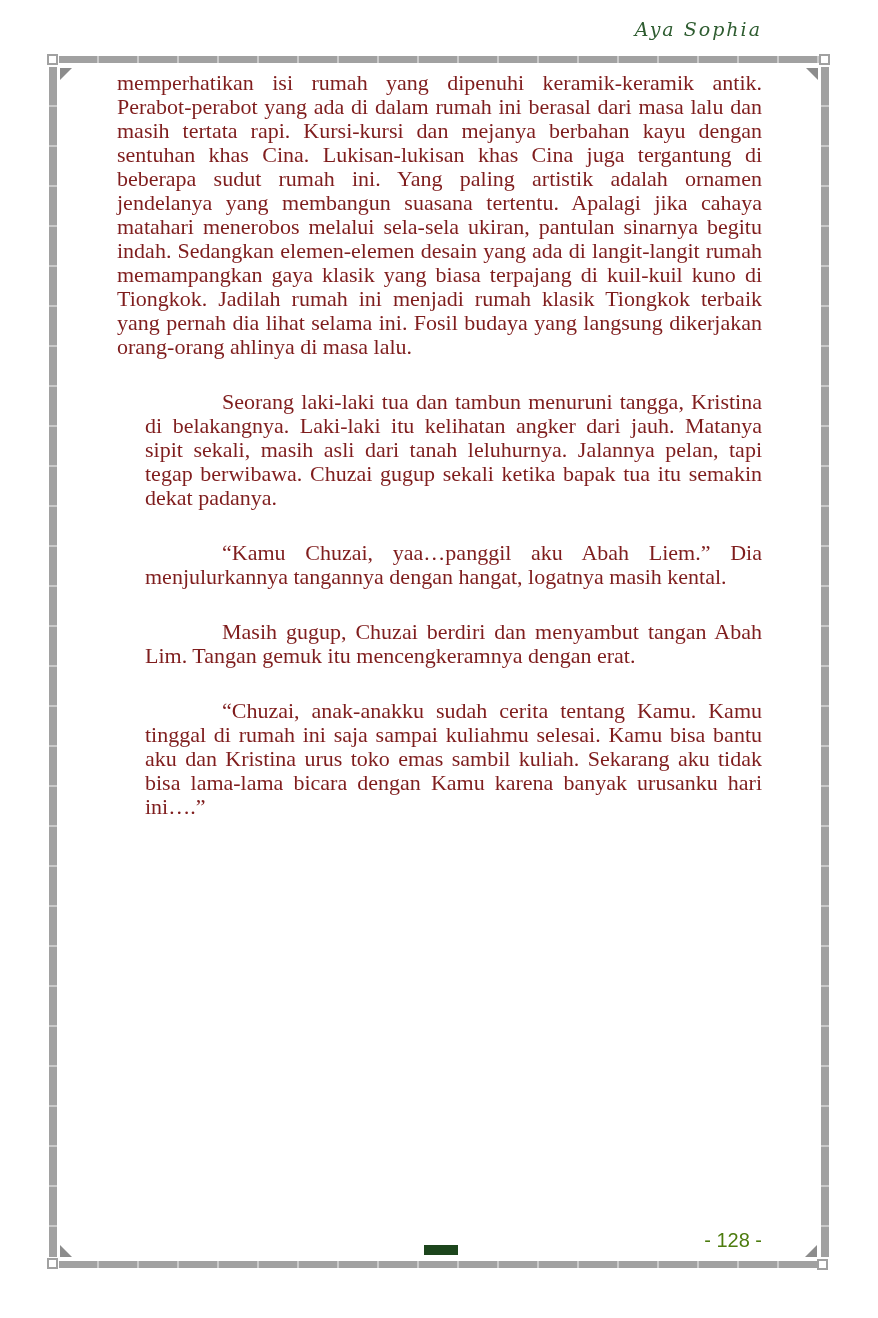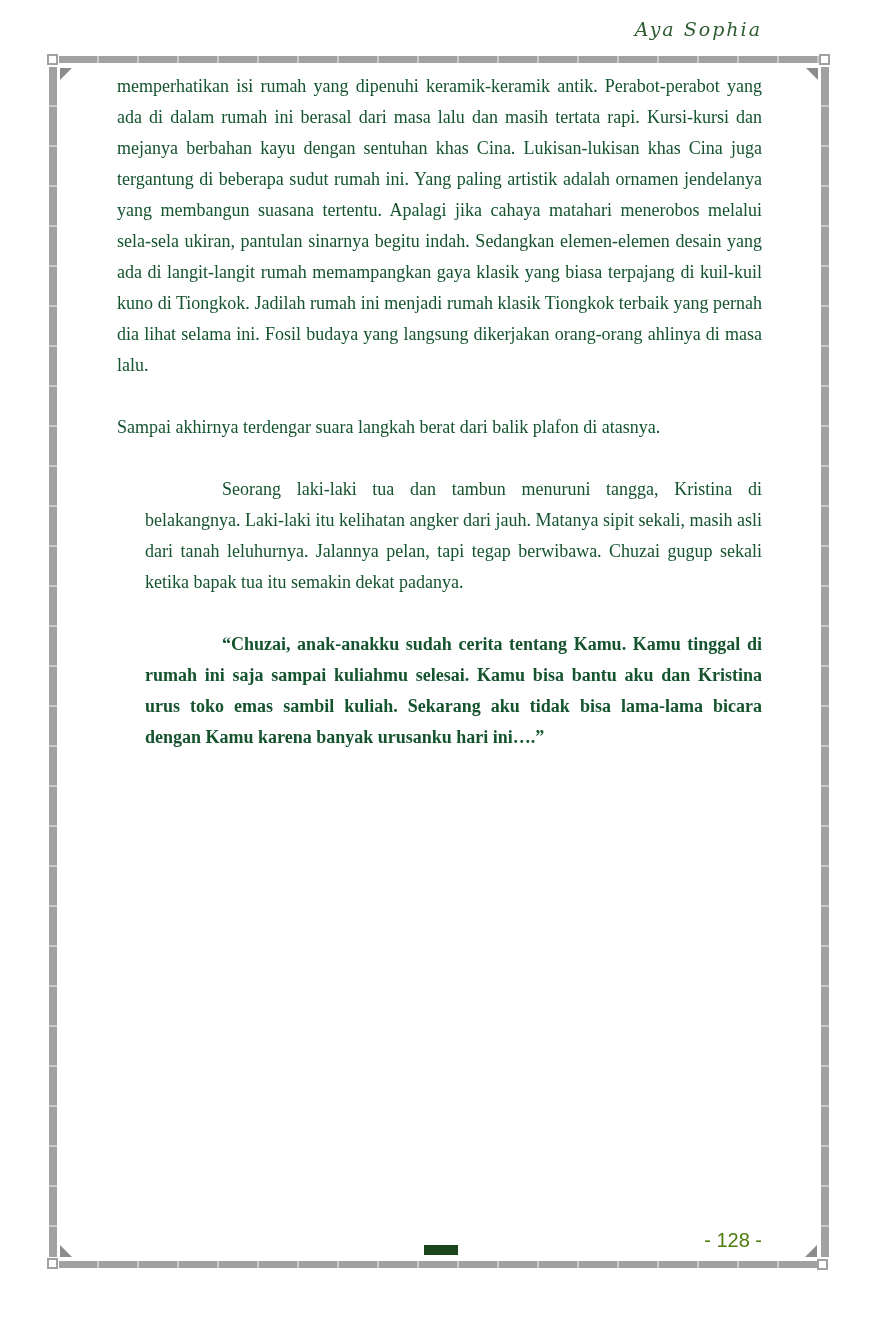--- a/index.html
+++ b/index.html
@@ -44,27 +44,27 @@
     font-size: 19px;
     letter-spacing: 2px;
     color: #2e5c30;
   }
 
   
   .content {
     position: absolute;
     left: 117px; top: 71px;
     width: 645px;
-    font-size: 18px;
-    line-height: 31px;
-    color: #14532d;
+    font-size: 22px;
+    line-height: 24px;
+    color: #7f1d1d;
     text-align: justify;
   }
   .content p { margin: 0 0 31px 0; }
-  .content p:last-child { margin-bottom: 0; font-weight: bold; }
+  .content p:last-child { margin-bottom: 0; }
   .content p.indent { text-indent: 77px; margin-left: 28px; }
 
   
   .divider-rect {
     position: absolute;
     left: 424px; top: 1245px;
     width: 34px; height: 10px;
     background: #1c451c;
   }
   .page-number {
@@ -92,21 +92,22 @@
   <div class="corner-sq sq-bl"></div>
   <div class="corner-sq sq-br"></div>
 
   <div class="tri tri-tl"></div>
   <div class="tri tri-tr"></div>
   <div class="tri tri-bl"></div>
   <div class="tri tri-br"></div>
 
   <div class="content" id="paragraphs">
       <p class="para">memperhatikan isi rumah yang dipenuhi keramik-keramik antik.  Perabot-perabot yang ada di dalam rumah ini berasal dari masa lalu dan masih tertata rapi. Kursi-kursi dan mejanya berbahan kayu dengan sentuhan khas Cina. Lukisan-lukisan khas Cina juga tergantung di beberapa sudut rumah ini. Yang paling artistik adalah ornamen jendelanya yang membangun suasana tertentu. Apalagi jika cahaya matahari menerobos melalui sela-sela ukiran, pantulan sinarnya begitu indah. Sedangkan elemen-elemen desain yang ada di langit-langit rumah memampangkan gaya klasik yang biasa terpajang di kuil-kuil kuno di Tiongkok. Jadilah rumah ini menjadi rumah klasik Tiongkok terbaik yang pernah dia lihat selama ini. Fosil budaya yang langsung dikerjakan orang-orang ahlinya di masa lalu.</p>
-      <p class="para">Sampai akhirnya terdengar suara langkah berat dari balik plafon di atasnya.</p>
       <p class="para indent">Seorang laki-laki tua dan tambun menuruni tangga, Kristina di belakangnya. Laki-laki itu kelihatan angker dari jauh. Matanya sipit sekali, masih asli dari tanah leluhurnya. Jalannya pelan, tapi tegap berwibawa. Chuzai gugup sekali ketika bapak tua itu semakin dekat padanya.</p>
+      <p class="para indent">“Kamu Chuzai, yaa…panggil aku Abah Liem.” Dia menjulurkannya  tangannya dengan hangat, logatnya masih kental.</p>
+      <p class="para indent">Masih gugup, Chuzai berdiri dan menyambut tangan Abah Lim. Tangan gemuk itu mencengkeramnya dengan erat.</p>
       <p class="para indent">“Chuzai, anak-anakku sudah cerita tentang Kamu. Kamu tinggal di rumah ini saja sampai kuliahmu selesai. Kamu bisa bantu aku dan Kristina urus toko emas sambil kuliah. Sekarang aku tidak bisa lama-lama bicara dengan Kamu karena banyak urusanku hari ini….”</p>
     </div>
 
   <div class="divider-rect"></div>
   <div class="page-number">- 128 -</div>
 
 </div>
 
 </body></html>

